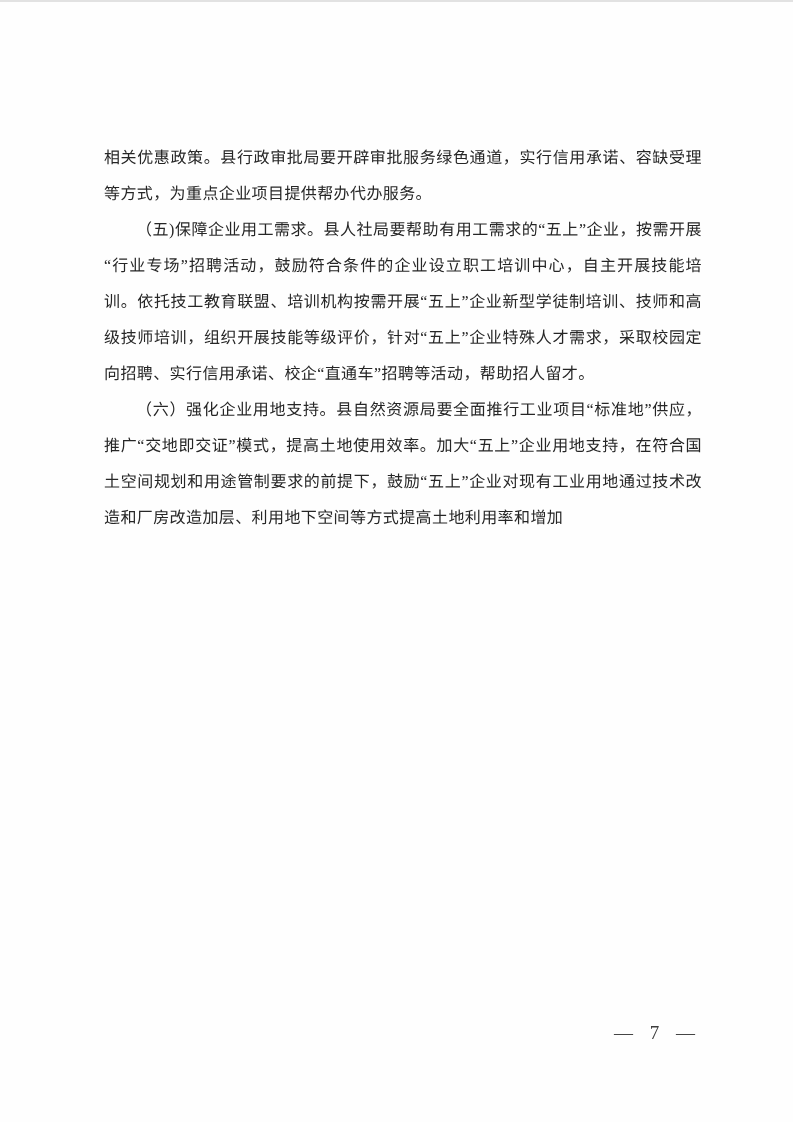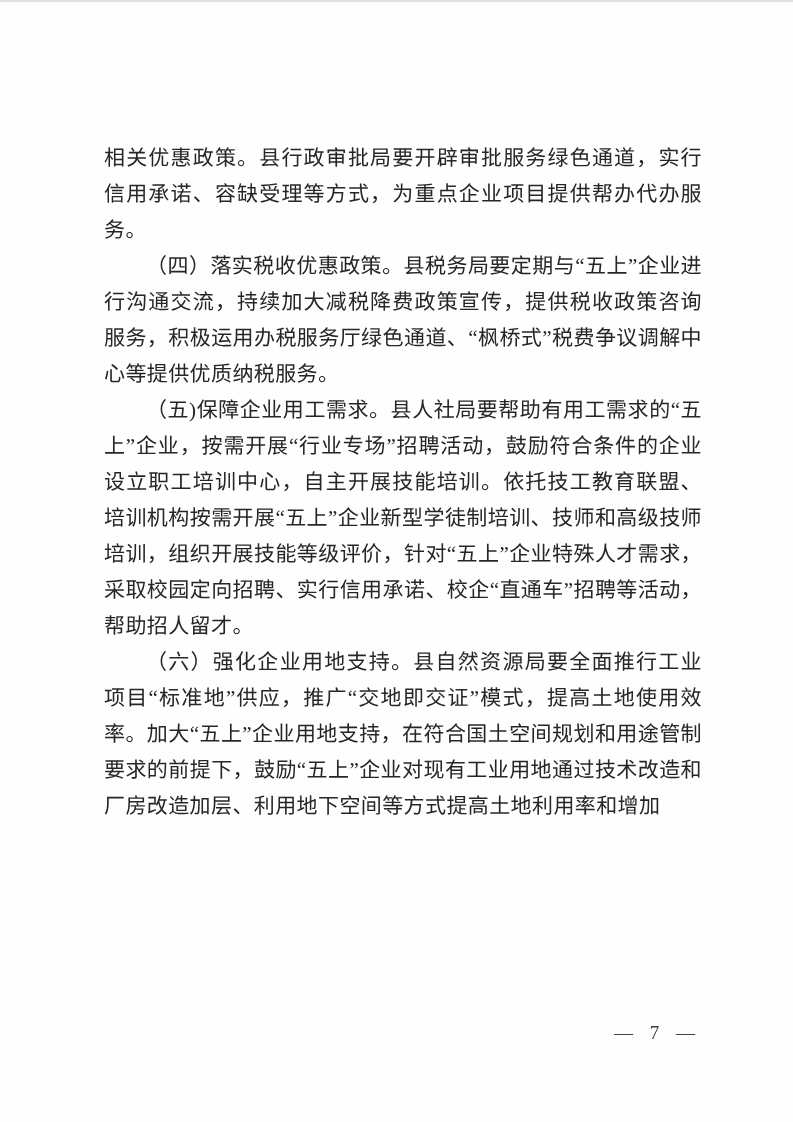--- a/index.html
+++ b/index.html
@@ -19,21 +19,21 @@
   }
   .text-block {
     position: absolute;
     left: 104px;
     top: 138px;
     width: 598px;
     color: #262626;
   }
   .para {
     margin: 0;
-    font-size: 21px;
+    font-size: 16px;
     line-height: 36px;
     letter-spacing: 0.4px;
     text-align: justify;
     text-justify: inter-ideograph;
     word-break: break-all;
   }
   .para.indent {
     text-indent: 2em;
   }
   .footer {
@@ -47,21 +47,20 @@
     letter-spacing: 6px;
     font-family: "Liberation Serif", "DejaVu Serif", serif;
   }
 </style>
 </head>
 <body>
 
 <div class="page">
   <div class="text-block">
     <p class="para">相关优惠政策。县行政审批局要开辟审批服务绿色通道，实行信用承诺、容缺受理等方式，为重点企业项目提供帮办代办服务。</p>
-    <p class="para indent">（四）落实税收优惠政策。县税务局要定期与“五上”企业进行沟通交流，持续加大减税降费政策宣传，提供税收政策咨询服务，积极运用办税服务厅绿色通道、“枫桥式”税费争议调解中心等提供优质纳税服务。</p>
     <p class="para indent">（五)保障企业用工需求。县人社局要帮助有用工需求的“五上”企业，按需开展“行业专场”招聘活动，鼓励符合条件的企业设立职工培训中心，自主开展技能培训。依托技工教育联盟、培训机构按需开展“五上”企业新型学徒制培训、技师和高级技师培训，组织开展技能等级评价，针对“五上”企业特殊人才需求，采取校园定向招聘、实行信用承诺、校企“直通车”招聘等活动，帮助招人留才。</p>
     <p class="para indent">（六）强化企业用地支持。县自然资源局要全面推行工业项目“标准地”供应，推广“交地即交证”模式，提高土地使用效率。加大“五上”企业用地支持，在符合国土空间规划和用途管制要求的前提下，鼓励“五上”企业对现有工业用地通过技术改造和厂房改造加层、利用地下空间等方式提高土地利用率和增加</p>
   </div>
 
   <div class="footer">
     <span class="page-number">— 7 —</span>
   </div>
 </div>
 
 </body></html>

